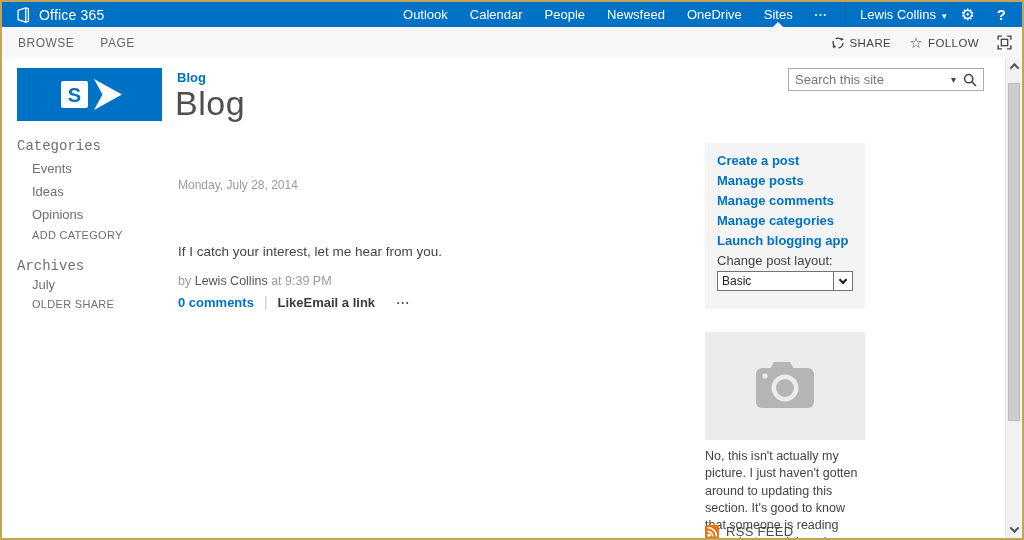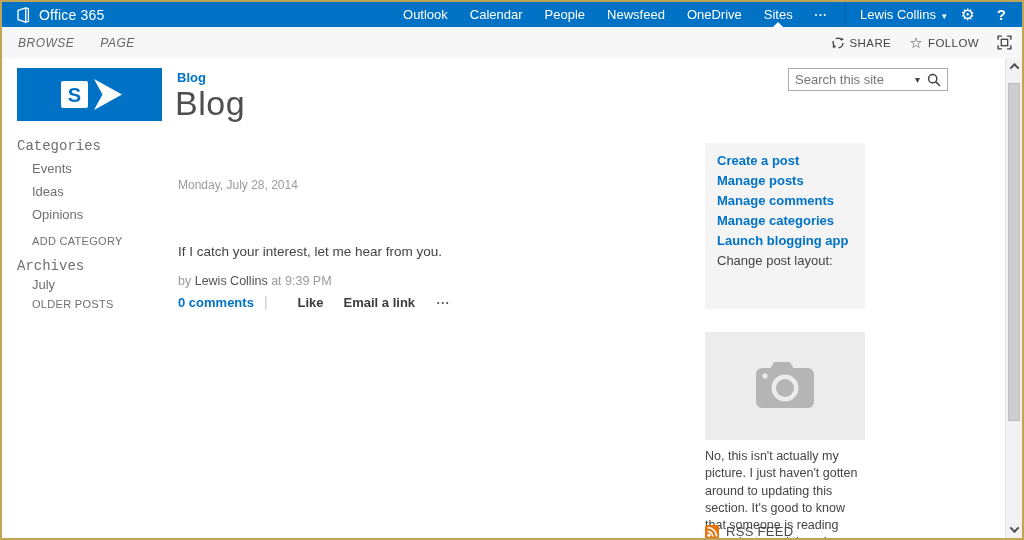--- a/index.html
+++ b/index.html
@@ -40,21 +40,21 @@
   .gear-btn, .help-btn { padding:0 8px; cursor:pointer; display:flex; align-items:center; height:100%; }
   .gear-glyph { font-size:16px; line-height:1; }
   .help-glyph { font-size:15px; font-weight:bold; }
 
   
   .ribbon {
     position:absolute; top:25px; left:0; right:0; height:31px;
     background:#F7F7F7; display:flex; align-items:center;
     justify-content:space-between; padding:0 10px 0 16px;
   }
-  .ribbon-tabs { display:flex; gap:26px;font-style:italic; }
+  .ribbon-tabs { display:flex; gap:26px; }
   .ribbon-tab { font-size:12px; color:#666; letter-spacing:0.5px; cursor:pointer; }
   .ribbon-right { display:flex; align-items:center; gap:18px; }
   .rib-action { display:flex; align-items:center; gap:5px; color:#444; font-size:11.5px; letter-spacing:0.4px; cursor:pointer; }
   .star-glyph { font-size:15px; color:#444; line-height:1; }
 
   
   .content { position:absolute; top:56px; left:0; right:0; bottom:0; background:#fff; }
 
   .site-logo {
     position:absolute; left:15px; top:10px; width:145px; height:53px;
@@ -62,41 +62,41 @@
   }
 
   .side-heading { position:absolute; left:15px; font-size:14px; color:#6f6f6f;font-family:Liberation Mono, monospace; }
   .side-link { position:absolute; left:30px; font-size:13px; color:#6f6f6f; cursor:pointer; }
   .side-link-small { position:absolute; left:30px; font-size:11px; color:#6f6f6f; cursor:pointer; letter-spacing:0.3px; }
 
   .breadcrumb { position:absolute; left:175px; top:12px; font-size:13px; font-weight:bold; color:#0072C6; cursor:pointer; }
   .page-title { position:absolute; left:173px; top:26px; font-size:34px; font-weight:200; color:#4E4E4E; letter-spacing:0.5px; }
 
   .searchbox {
-    position:absolute; left:786px; top:10px; width:160px; height:23px;
+    position:absolute; left:786px; top:10px; width:196px; height:23px;
     border:1px solid #ABABAB; background:#fff; display:flex; align-items:center; padding:0 6px;
   }
   .searchbox input {
     flex:1; border:none; outline:none; font-size:13px; color:#444;
     font-family:"Liberation Sans", sans-serif; background:transparent; min-width:0;
   }
   .searchbox input::placeholder { color:#767676; opacity:1; }
   .search-caret { font-size:10px; color:#444; margin:0 7px 0 2px; cursor:pointer; }
   .search-go { cursor:pointer; display:flex; align-items:center; }
 
   .post-title { position:absolute; left:175px; top:88px; font-size:27px; font-weight:300; color:#1E9FE0; cursor:pointer; letter-spacing:0.2px; }
   .post-date { position:absolute; left:176px; top:120px; font-size:12px; color:#9B9B9B; }
   .post-para1 { position:absolute; left:176px; top:142px; width:530px; font-size:13.5px; color:#444; line-height:1.65; }
   .post-para2 { position:absolute; left:176px; top:186px; width:530px; font-size:13.5px; color:#444; }
   .post-byline { position:absolute; left:176px; top:216px; font-size:12.5px; color:#9B9B9B; }
   .post-byline .author { color:#555; }
   .post-actions { position:absolute; left:176px; top:236px; display:flex; align-items:center; font-size:13px; color:#444; }
   .comments-link { color:#0072C6; font-weight:600; cursor:pointer; }
   .action-sep { color:#C8C8C8; margin:0 10px; font-size:14px; }
-  .action-item { cursor:pointer; font-weight:600; color:#3b3b3b;margin-left:20px; }
+  .action-item { cursor:pointer; font-weight:600; color:#3b3b3b; }
   .action-gap { }
   .action-more { margin-left:22px; font-size:7px; letter-spacing:2px; color:#444; cursor:pointer; }
 
   
   .blogtools {
     position:absolute; left:703px; top:85px; width:160px; height:166px;
     background:#F4F4F4; padding:10px 12px;
   }
   .blogtools-heading { font-size:18px; font-weight:300; color:#555; margin-bottom:8px; }
   .tool-link { font-size:13px; font-weight:600; color:#0072C6; margin-bottom:5px; cursor:pointer; }
@@ -205,24 +205,24 @@
         <rect x="44" y="13" width="27" height="27" rx="2" fill="#fff"></rect>
         <text x="57.5" y="34" font-family="Liberation Sans, sans-serif" font-size="20" font-weight="bold" fill="#0072C6" text-anchor="middle">S</text>
         <path d="M77 11 L105 26.5 L77 42 L85.5 26.5 Z" fill="#fff"></path>
       </svg>
     </div>
 
     <div class="side-heading" style="top:80px">Categories</div>
     <div class="side-link" style="top:103px">Events</div>
     <div class="side-link" style="top:126px">Ideas</div>
     <div class="side-link" style="top:149px">Opinions</div>
-    <div class="side-link-small" style="top:177px">ADD CATEGORY</div>
+    <div class="side-link-small" style="top:171px">ADD CATEGORY</div>
     <div class="side-heading" style="top:200px">Archives</div>
     <div class="side-link" style="top:219px">July</div>
-    <div class="side-link-small" style="top:240px">OLDER POSTS</div>
+    <div class="side-link-small" style="top:240px">OLDER SHARE</div>
 
     <div class="breadcrumb">Blog</div>
     <div class="page-title">Blog</div>
 
     <div class="searchbox">
       <input type="text" placeholder="Search this site" style="">
       <span class="search-caret">▾</span>
       <span class="search-go">
         <svg width="14" height="14" viewBox="0 0 14 14">
           <circle cx="5.7" cy="5.7" r="4.1" fill="none" stroke="#444" stroke-width="1.5"></circle>
@@ -246,20 +246,26 @@
       <span class="action-more">•••</span>
     </div>
 
     <div class="blogtools">
       <div class="tool-link">Create a post</div>
       <div class="tool-link">Manage posts</div>
       <div class="tool-link">Manage comments</div>
       <div class="tool-link">Manage categories</div>
       <div class="tool-link">Launch blogging app</div>
       <div class="layout-label">Change post layout:</div>
+      <div class="layout-select">
+        <span class="sel-text">Basic</span>
+        <span class="sel-btn">
+          <span class="sel-chev"></span>
+        </span>
+      </div>
     </div>
 
     <div class="photo-box">
       <svg width="74" height="58" viewBox="0 0 74 58">
         <path d="M22 12 L26 5 H42 L46 12 Z" fill="#B5B5B5"></path>
         <rect x="8" y="11" width="58" height="40" rx="6" fill="#B5B5B5"></rect>
         <circle cx="37" cy="31" r="13.5" fill="#ECECEC"></circle>
         <circle cx="37" cy="31" r="9" fill="#B5B5B5"></circle>
         <circle cx="17" cy="19" r="2.6" fill="#ECECEC"></circle>
       </svg>

